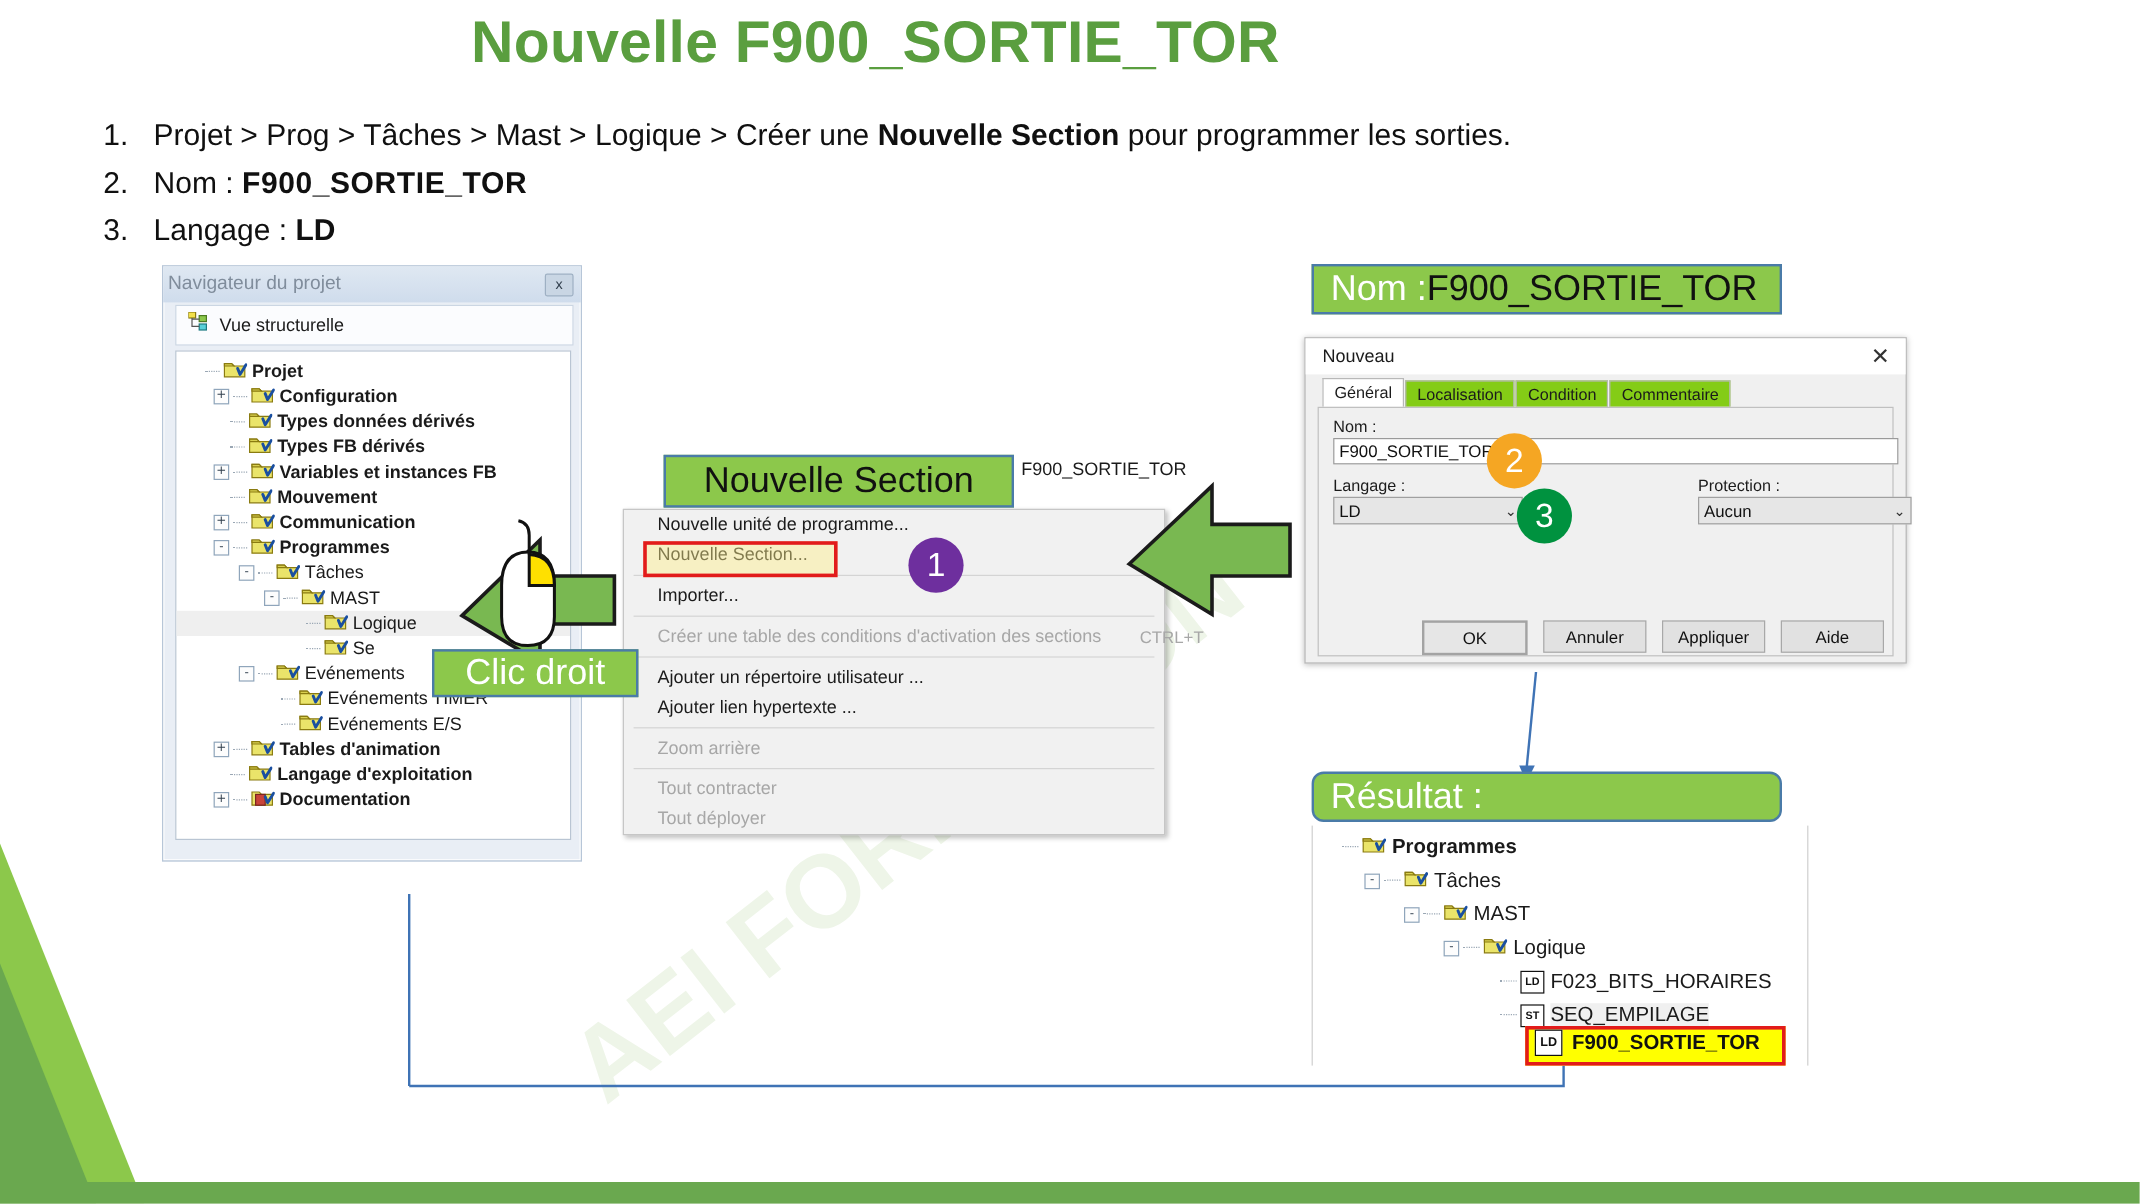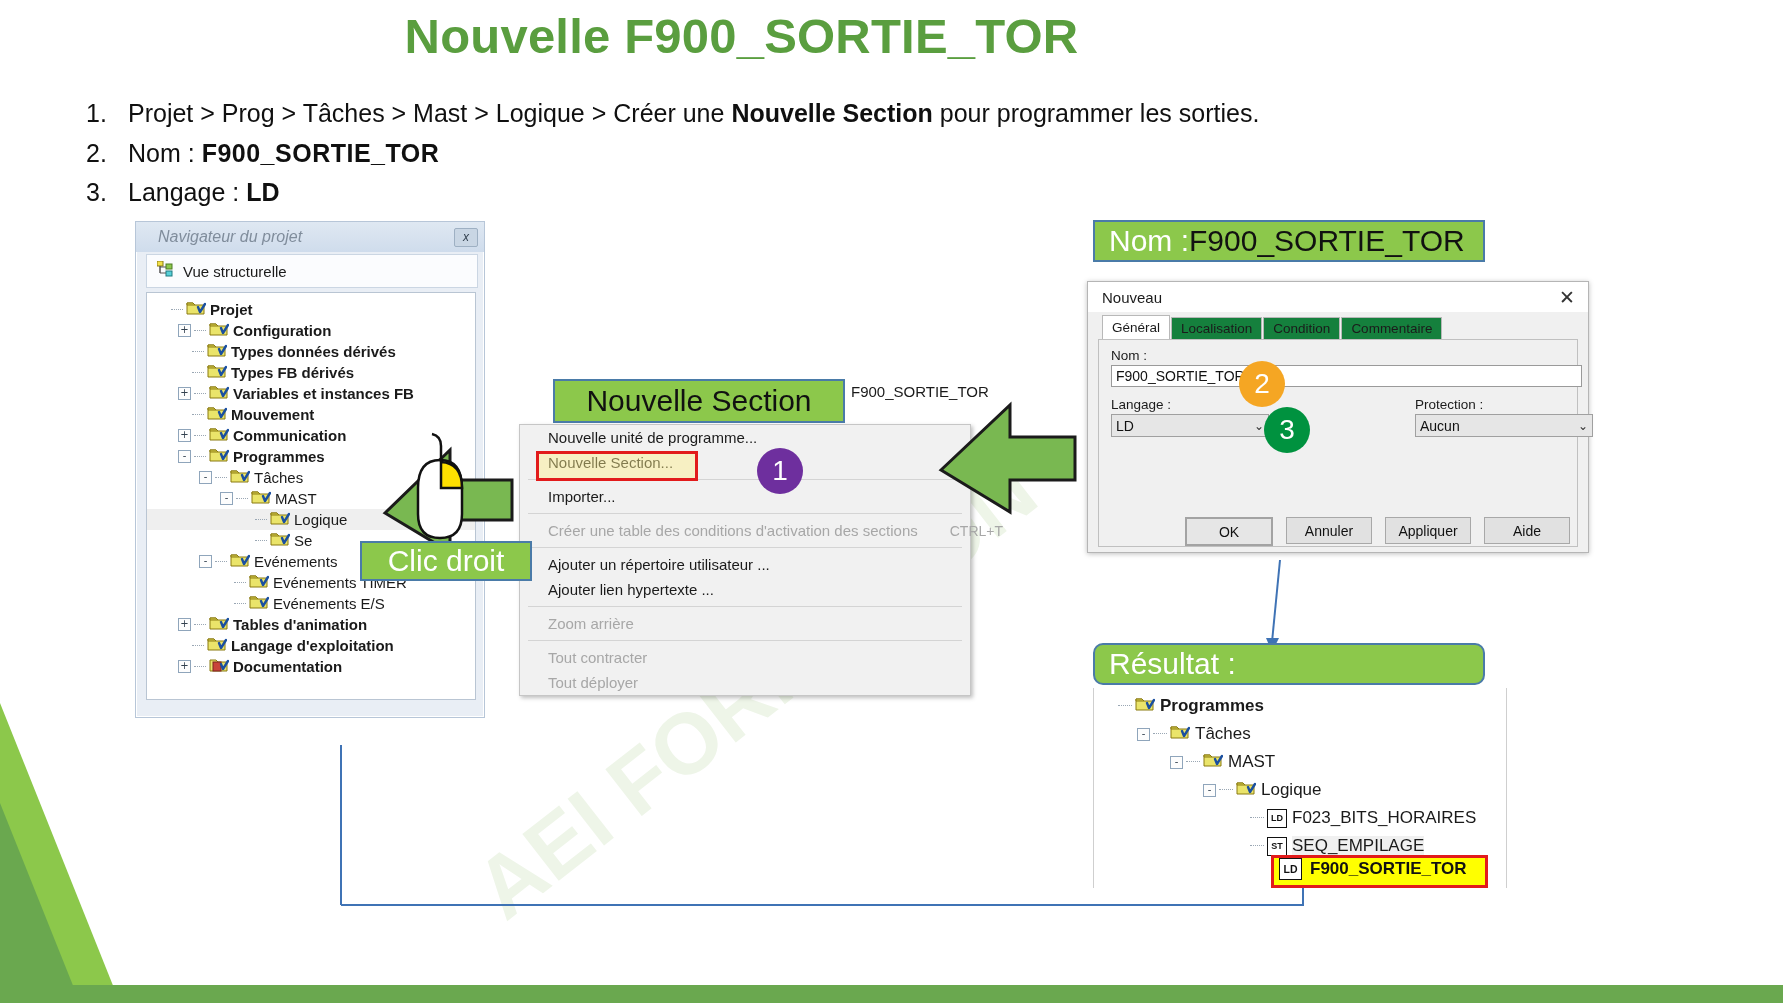--- a/index.html
+++ b/index.html
@@ -11,41 +11,40 @@
 
   
   .corner-deco{position:absolute;left:0;bottom:0;width:150px;height:420px;overflow:hidden;pointer-events:none;}
   .corner-deco svg{display:block;}
 
   .bottom-bar{position:absolute;left:0;bottom:0;width:1783px;height:18px;background:#6aa84f;}
 
   
   .page-title{
     position:absolute;left:0;top:8px;width:1459px;text-align:center;
-    font-size:49px;font-weight:bold;color:#5a9e3f;letter-spacing:.2px;padding-left:12px;
+    font-size:49px;font-weight:bold;color:#5a9e3f;letter-spacing:.2px;
   }
 
   
   .steps{position:absolute;left:86px;top:96px;width:1500px;}
   .step{display:flex;align-items:flex-start;font-size:25px;color:#101010;line-height:1.42;margin-bottom:4px;}
   .step .num{width:42px;flex:none;}
   .step b{font-weight:bold;}
   .mono{font-family:"Liberation Sans", sans-serif;font-weight:bold;letter-spacing:.5px;}
 
   
   .navigator{
     position:absolute;left:135px;top:221px;width:348px;height:495px;
     background:#e9eef5;border:1px solid #b7c6d8;
     box-shadow:0 0 0 1px #ffffff inset;
   }
   .nav-titlebar{
     height:30px;display:flex;align-items:center;
     background:linear-gradient(to bottom,#dfe8f2,#cfdcec);
-    padding:0 6px 0 22px;
-    font-style:italic;
+    padding:0 6px 0 4px;
   }
   .nav-title{font-size:16px;color:#808d9c;flex:1;}
   .nav-close{
     width:22px;height:17px;background:#c9d6e4;border:1px solid #9eb0c3;
     font-size:12px;color:#33414f;display:flex;align-items:center;justify-content:center;
     border-radius:2px;
   }
   .nav-tab{
     margin:2px 6px 0 10px;height:32px;background:#fbfcfe;border:1px solid #cbd6e3;
     display:flex;align-items:center;gap:9px;padding-left:10px;
@@ -105,21 +104,21 @@
   }
   .dlg-title{
     height:30px;display:flex;align-items:center;padding:0 6px 0 14px;background:#ffffff;
     font-size:15px;color:#1b1b1b;
   }
   .dlg-title .t{flex:1;}
   .dlg-x{width:30px;text-align:center;font-size:19px;color:#333;}
   .dlg-tabs{display:flex;align-items:flex-end;height:23px;margin:4px 0 0 14px;gap:1px;}
   .dlg-tab{
     padding:0 9px;height:21px;line-height:21px;font-size:13.5px;color:#1b1b1b;
-    background:#15803d;border:1px solid #b8b8b8;border-bottom:none;
+    background:#84cc16;border:1px solid #b8b8b8;border-bottom:none;
   }
   .dlg-tab.active{background:#ffffff;height:23px;line-height:23px;}
   .dlg-pane{
     margin:0 10px;height:190px;background:#f0f0f0;border:1px solid #c0c0c0;position:relative;
     padding:8px 12px;
   }
   .fl{font-size:13.5px;color:#1b1b1b;margin-bottom:2px;}
   .txtinput{
     height:20px;background:#ffffff;border:1px solid #9a9a9a;font-size:14px;color:#111;
     padding:0 4px;display:flex;align-items:center;

